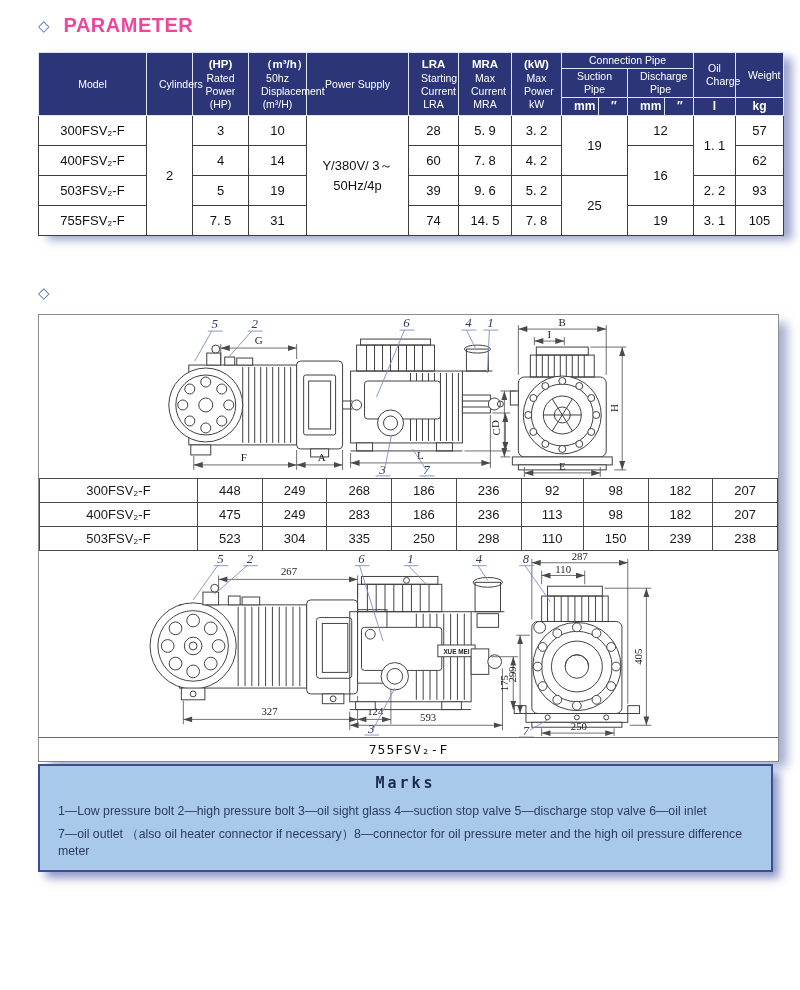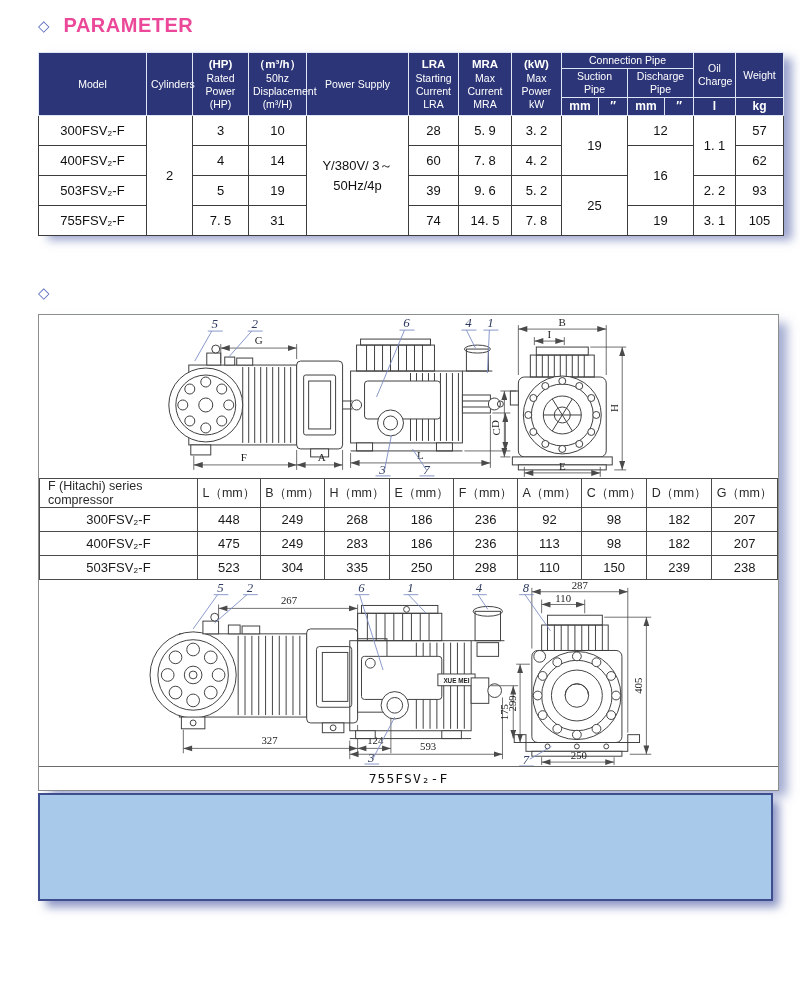--- a/index.html
+++ b/index.html
@@ -15,21 +15,21 @@
   .sec-title .diamond { font-size:15px; color:#5b6cc0; font-weight:normal; }
   .t1 { color:#ec4899; font-size:20px; letter-spacing:.5px; margin-left:4px; }
   .t2 { color:#2c3da5; font-size:19px; }
 
   
   .ptable-wrap { display:inline-block; margin-top:15px; box-shadow:9px 5px 9px -1px rgba(88,104,172,.6); }
   table { border-collapse:collapse; }
   .ptable { width:737px; table-layout:fixed; }
   .ptable th {
     background:#2c3577; color:#fff; border:1px solid #dfe5f2;
-    font-size:10.5px; font-weight:normal; line-height:1.25; padding:1px 4px;
+    font-size:10.5px; font-weight:normal; line-height:1.25; padding:1px 12px;
     text-align:center; vertical-align:middle;
   }
   .ptable th .top { font-weight:bold; font-size:11.5px; display:block; }
   .ptable th .rest { display:block; white-space:pre-line; }
   .model-h { font-size:17px;margin-top:39px; }
   .ps-h { font-size:13px; }
   .cyl-h { font-size:11.5px; }
   .wt-h, .cp-h, .oil-h { font-size:12px; }
   .unit { font-weight:bold !important; font-size:12px !important; }
   .ptable td {
@@ -431,32 +431,20 @@
           <col>
           <col>
           <col>
           <col>
           <col>
           <col>
           <col>
           <col>
       </colgroup>
       <tbody>
-          <tr>
-        <th class="corner">F (Hitachi) series compressor</th>
-        <th>L（mm）</th>
-        <th>B（mm）</th>
-        <th>H（mm）</th>
-        <th>E（mm）</th>
-        <th>F（mm）</th>
-        <th>A（mm）</th>
-        <th>C（mm）</th>
-        <th>D（mm）</th>
-        <th>G（mm）</th>
-      </tr>
       <tr>
         <td>300FSV₂-F</td>
         <td>448</td>
         <td>249</td>
         <td>268</td>
         <td>186</td>
         <td>236</td>
         <td>92</td>
         <td>98</td>
         <td>182</td>
@@ -705,15 +693,18 @@
       </g>
     </svg>
 
     <div class="caption-row">
       <span>755FSV₂-F</span>
     </div>
   </div>
 
   
   <div class="marks">
+    <div class="marks-title">Marks</div>
+    <div class="marks-line">1—Low pressure bolt 2—high pressure bolt 3—oil sight glass 4—suction stop valve 5—discharge stop valve 6—oil inlet</div>
+    <div class="marks-line">7—oil outlet （also oil heater connector if necessary）8—connector for oil pressure meter and the high oil pressure difference meter</div>
   </div>
 
 </div>
 
 </body></html>

